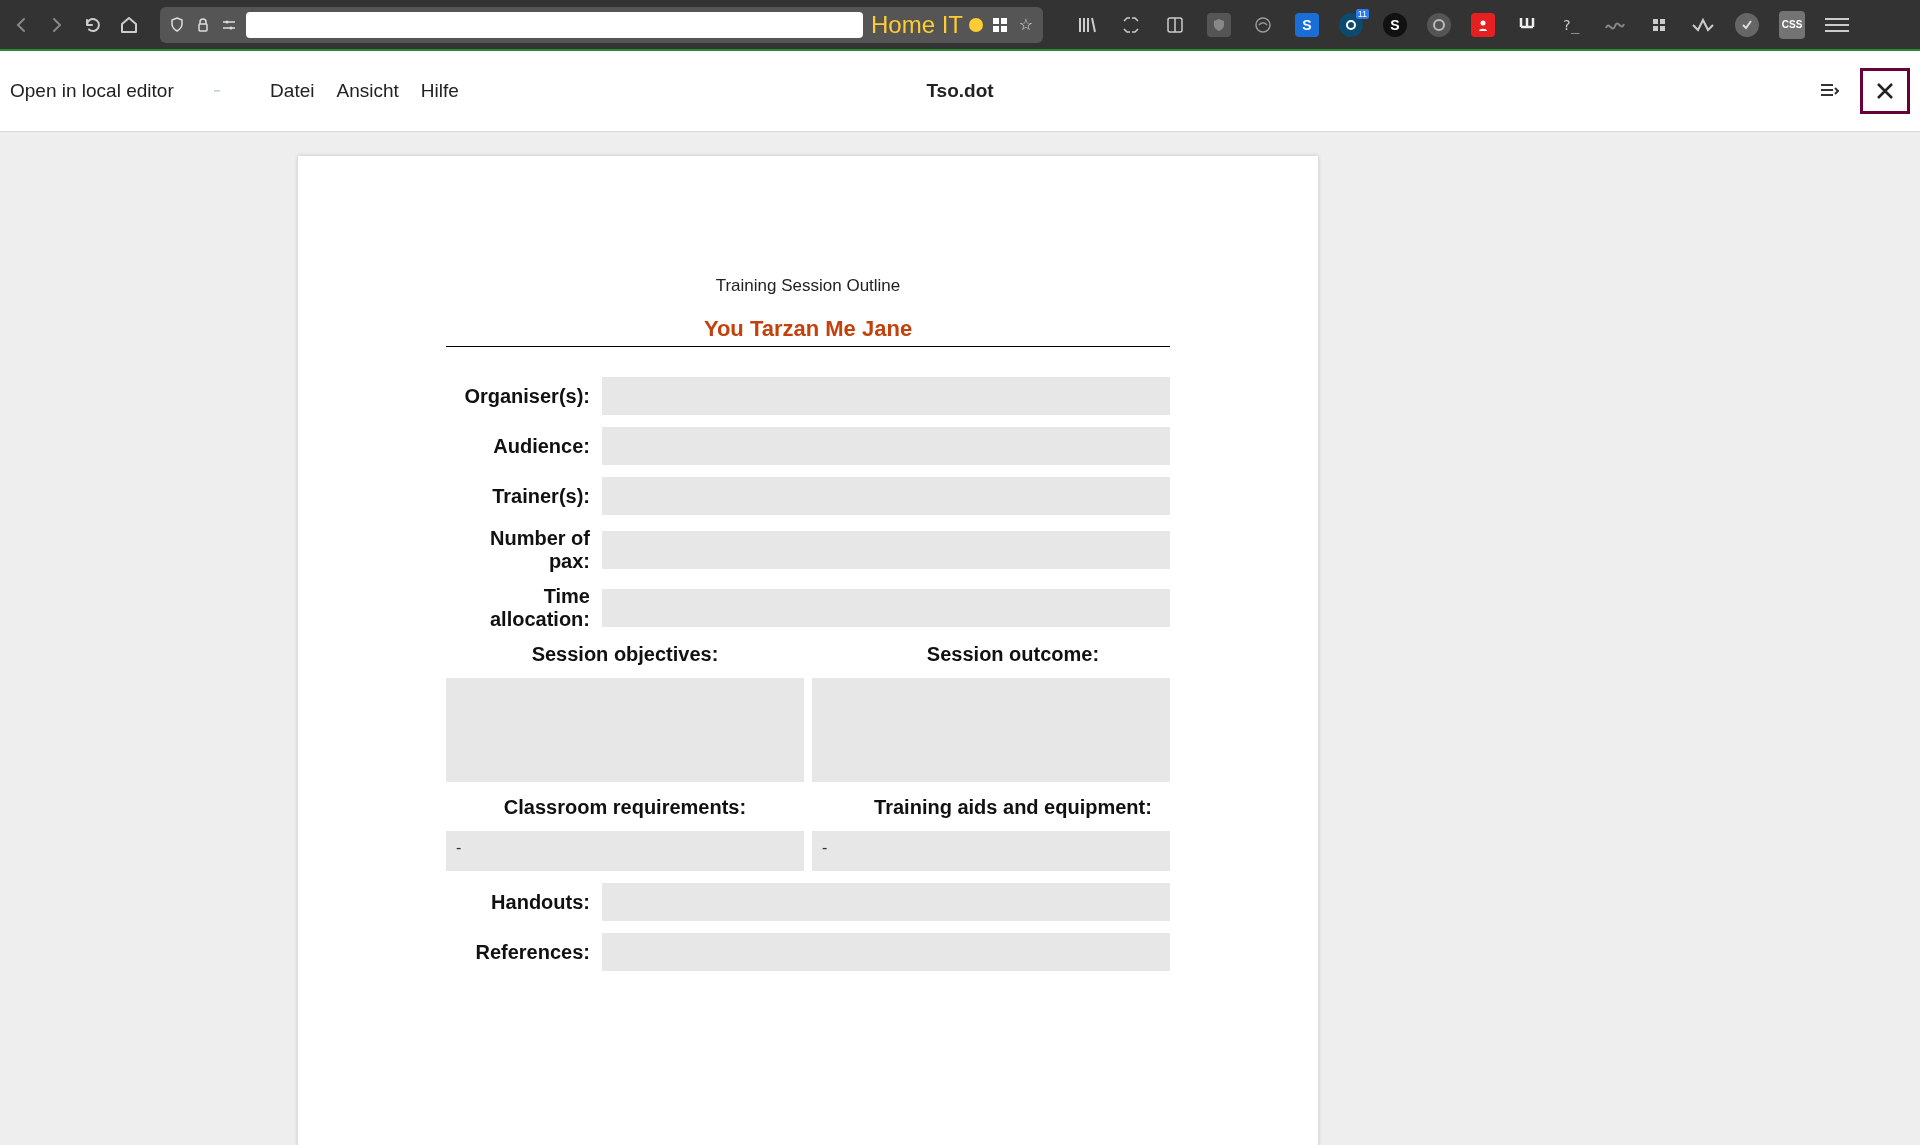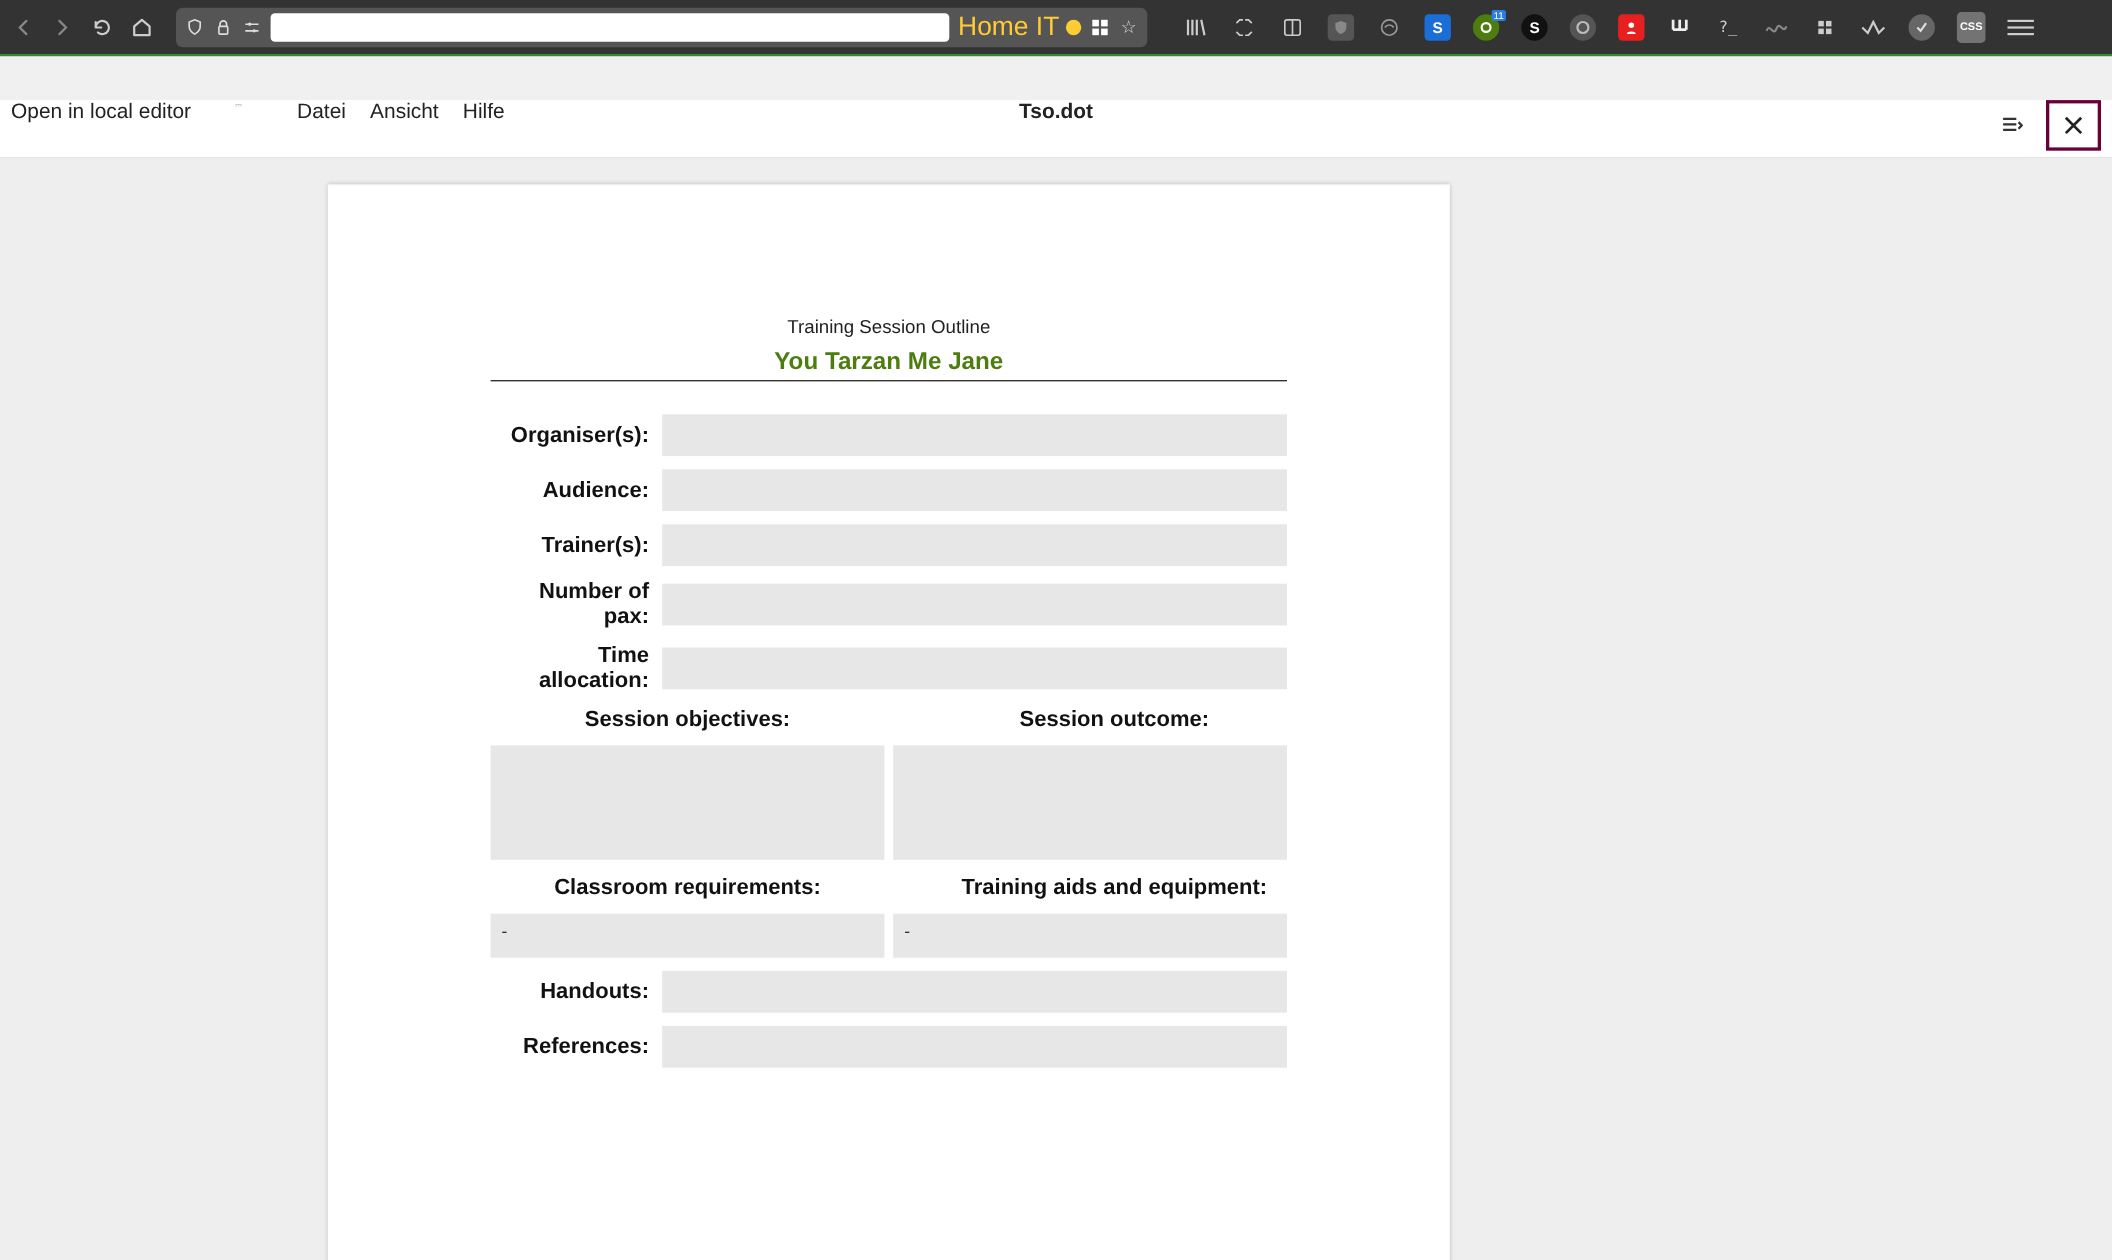--- a/index.html
+++ b/index.html
@@ -114,25 +114,24 @@
     display:flex;flex-direction:column;justify-content:center;gap:4px;
   }
   .hamburger span{height:2px;background:#ccc;}
 
   
   .app-bar {
     background: #fff;
     height: 52px;
     border-bottom: 1px solid #d9d9d9;
     display: flex;
-    align-items: flex-start;
-    padding: 0 10px;
+    align-items: center;
+    padding: 14px 10px;
     color: #222;
     position: relative;
-    margin-top: 40px;
   }
   .app-bar .open-local {
     font-size: 19px;
     margin-right: 40px;
   }
   .mini-glyph {
     font-size: 8px;
     color: #9a9;
     margin-right: 50px;
   }
@@ -193,22 +192,22 @@
   .doc-header {
     text-align: center;
   }
   .doc-header .subtitle {
     font-size: 17px;
     color: #222;
   }
   .doc-header .title {
     font-size: 22px;
     font-weight: 700;
-    color: #4d7c0f;
-    margin-top: 8px;
+    color: #c2410c;
+    margin-top: 20px;
     padding-bottom: 4px;
   }
   .rule {
     height: 1px;
     background: #000;
     margin: 0 0 30px 0;
   }
 
   .form-row {
     display: grid;
@@ -348,21 +347,21 @@
           <path d="M7 1l5 2v4c0 4-5 6-5 6S2 11 2 7V3z" fill="#888"></path>
         </svg>
     </div>
     <div class="ext">
       <svg width="20" height="20" viewBox="0 0 20 20">
           <circle cx="10" cy="10" r="7" fill="none" stroke="#999" stroke-width="1.5"></circle>
           <path d="M6 10c2-3 6-3 8 0" stroke="#999" fill="none" stroke-width="1.5"></path>
         </svg>
     </div>
     <div class="ext" style="background:#1b6ed6;color:#fff;font-weight:700">S</div>
-    <div class="ext" style="background:#4d7c0f;border-radius:50%;color:#fff;font-weight:400">
+    <div class="ext" style="background:#0c4a6e;border-radius:50%;color:#fff;font-weight:400">
       <svg width="14" height="14" viewBox="0 0 14 14">
           <circle cx="7" cy="7" r="4" fill="none" stroke="#fff" stroke-width="2"></circle>
         </svg>
       <span class="badge">11</span>
     </div>
     <div class="ext" style="background:#111;border-radius:50%;color:#fff;font-weight:700">S</div>
     <div class="ext" style="background:#555;border-radius:50%">
       <svg width="14" height="14" viewBox="0 0 14 14">
           <circle cx="7" cy="7" r="5" fill="none" stroke="#bbb" stroke-width="2"></circle>
         </svg>

